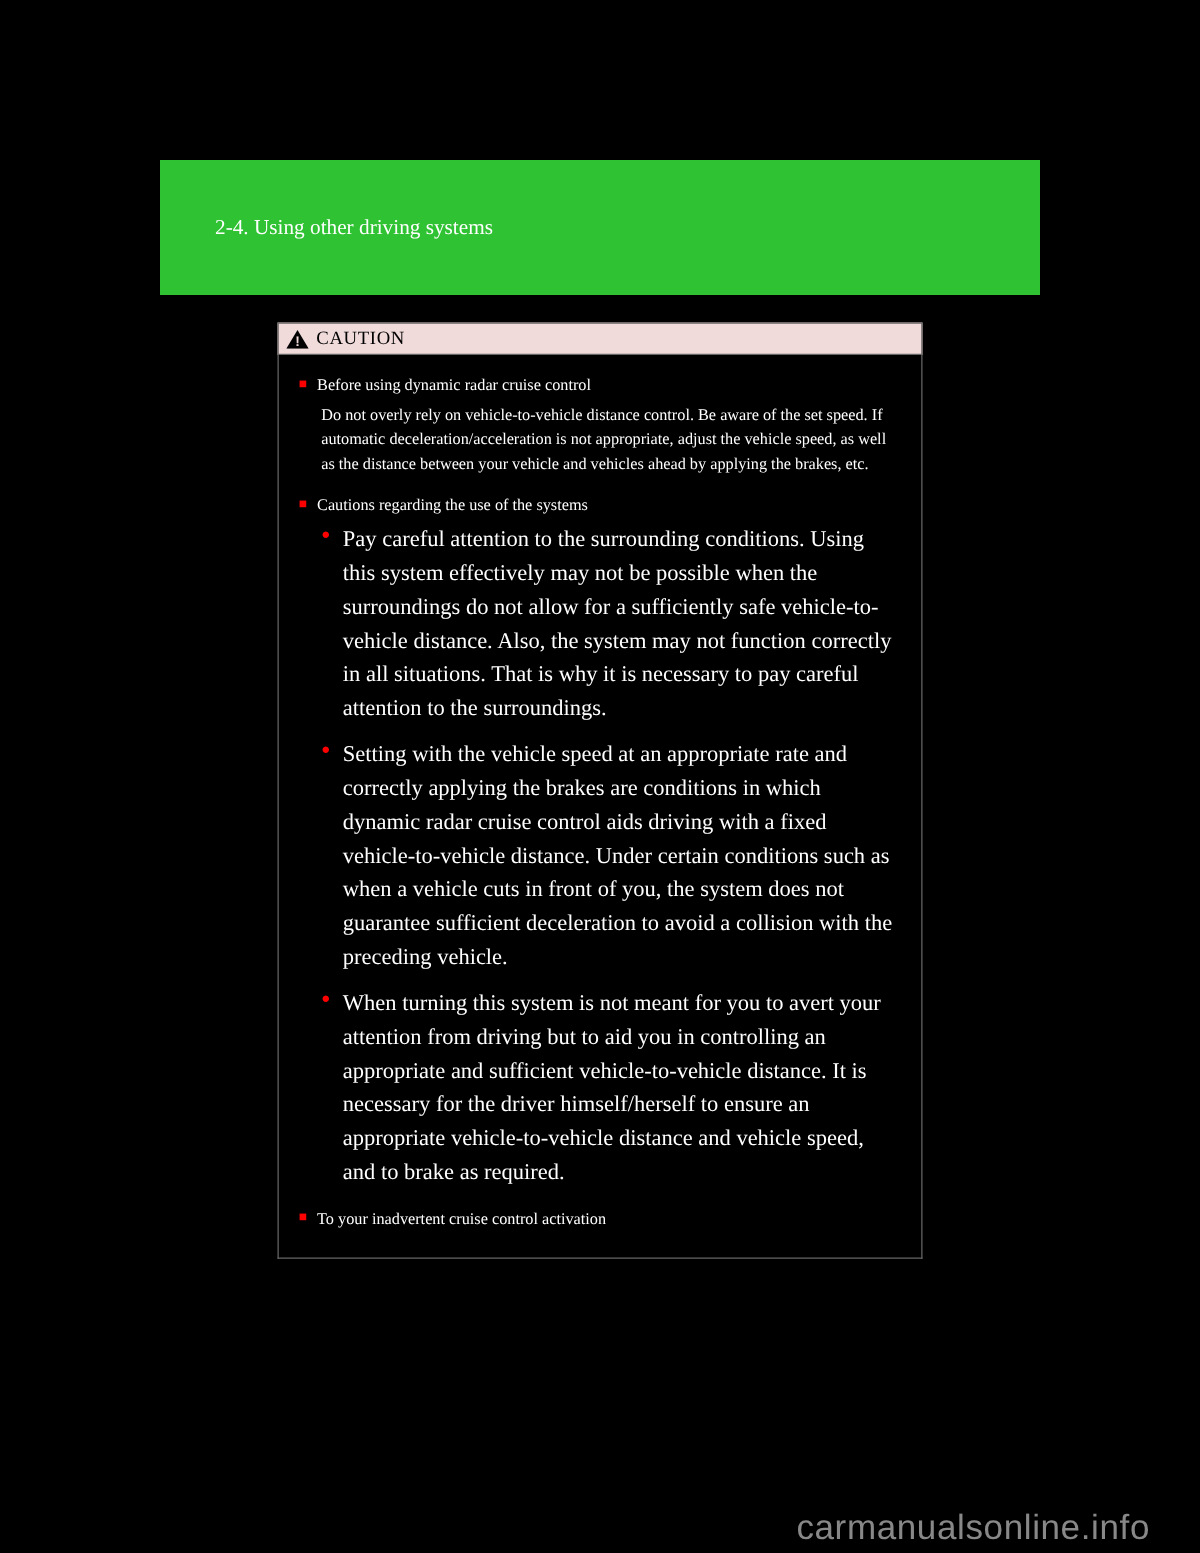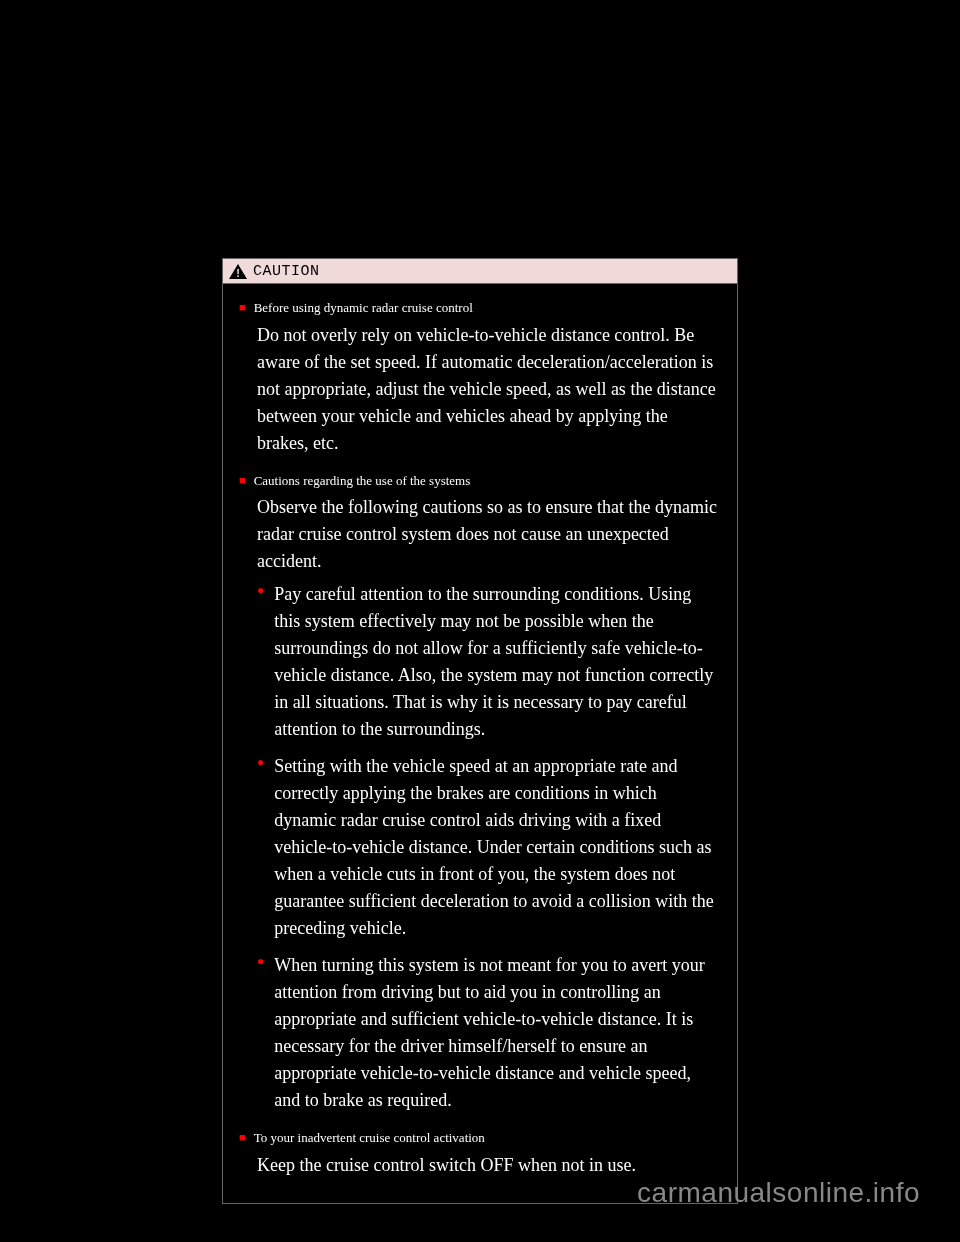--- a/index.html
+++ b/index.html
@@ -4,38 +4,41 @@
 <style>
   * { box-sizing: border-box; margin: 0; padding: 0; }
   html, body { width: 960px; height: 1242px; background: #000; font-family: Georgia, 'Times New Roman', serif; color: #000; }
   .page-wrap { width: 960px; height: 1242px; position: relative; }
   .header-bar { position: absolute; top: 128px; left: 128px; width: 704px; height: 108px; background: #2fc232; display: flex; align-items: center; padding-left: 44px; }
   .header-text { color: #fff; font-size: 17px; font-family: Georgia, serif; }
   .caution-box-wrap { position: absolute; top: 258px; left: 222px; width: 516px; }
   .caution-header { background: #f0dada; border: 1px solid #666; border-bottom: 1px solid #666; height: 26px; display: flex; align-items: center; padding-left: 6px; }
   .caution-icon { width: 18px; height: 15px; margin-right: 6px; position: relative; }
   .caution-icon svg { width: 18px; height: 15px; display: block; }
-  .caution-title { font-family: Liberation Mono, monospace; font-size: 15px; letter-spacing: 0.5px; }
+  .caution-title { font-family: Liberation Serif, serif; font-size: 15px; letter-spacing: 0.5px; }
   .caution-body { border: 1px solid #666; border-top: none; background: #000; padding: 14px 16px 18px 16px; color: #fff; font-size: 13px; line-height: 1.5; }
   .sec { margin-bottom: 14px; }
   .sec:last-child { margin-bottom: 0; }
   .sec-head { display: flex; align-items: flex-start; margin-bottom: 4px; }
   .sq { color: #ff0000; font-size: 11px; margin-right: 8px; margin-top: 2px; line-height: 1.3; }
   .sec-title { font-size: 13px; }
-  .sec-text { padding-left: 18px; margin-bottom: 6px; font-size: 18px; }
+  .sec-text { padding-left: 18px; margin-bottom: 6px; font-size: 13px; }
   .bullet-row { display: flex; align-items: flex-start; padding-left: 18px; margin-bottom: 10px; }
   .dot { color: #ff0000; font-size: 12px; margin-right: 10px; margin-top: 1px; line-height: 1.4; font-weight: bold; }
   .bullet-text { flex: 1; font-size: 18px; }
-  .watermark { position: absolute; bottom: 33px; right: 40px; color: #888; font-family: Arial, sans-serif; font-size: 28px; letter-spacing: 0.5px; }
+  .watermark { position: absolute; bottom: 4px; right: 40px; color: #888; font-family: Arial, sans-serif; font-size: 28px; letter-spacing: 0.5px; }
 </style>
 </head>
 <body>
 
 <div class="page-wrap">
 
+  <div class="header-bar">
+    <span class="header-text">2-4. Using other driving systems</span>
+  </div>
 
   <div class="caution-box-wrap">
     <div class="caution-header">
       <span class="caution-icon">
         <svg viewBox="0 0 18 15">
             <polygon points="9,0 18,15 0,15" fill="#000"></polygon>
             <text x="9" y="13" text-anchor="middle" font-size="11" font-family="Arial" font-weight="bold" fill="#f0dada">!</text>
           </svg>
       </span>
       <span class="caution-title">CAUTION</span>
@@ -48,41 +51,39 @@
           <span class="sec-title">Before using dynamic radar cruise control</span>
         </div>
         <div class="sec-text">Do not overly rely on vehicle-to-vehicle distance control. Be aware of the set speed. If automatic deceleration/acceleration is not appropriate, adjust the vehicle speed, as well as the distance between your vehicle and vehicles ahead by applying the brakes, etc.</div>
       </div>
 
       <div class="sec">
         <div class="sec-head">
           <span class="sq">■</span>
           <span class="sec-title">Cautions regarding the use of the systems</span>
         </div>
-        <div class="sec-text">Observe the following cautions so as to ensure that the dynamic radar cruise control system does not cause an unexpected accident.</div>
 
         <div class="bullet-row">
           <span class="dot">●</span>
           <span class="bullet-text">Pay careful attention to the surrounding conditions. Using this system effectively may not be possible when the surroundings do not allow for a sufficiently safe vehicle-to-vehicle distance. Also, the system may not function correctly in all situations. That is why it is necessary to pay careful attention to the surroundings.</span>
         </div>
         <div class="bullet-row">
           <span class="dot">●</span>
           <span class="bullet-text">Setting with the vehicle speed at an appropriate rate and correctly applying the brakes are conditions in which dynamic radar cruise control aids driving with a fixed vehicle-to-vehicle distance. Under certain conditions such as when a vehicle cuts in front of you, the system does not guarantee sufficient deceleration to avoid a collision with the preceding vehicle.</span>
         </div>
         <div class="bullet-row">
           <span class="dot">●</span>
           <span class="bullet-text">When turning this system is not meant for you to avert your attention from driving but to aid you in controlling an appropriate and sufficient vehicle-to-vehicle distance. It is necessary for the driver himself/herself to ensure an appropriate vehicle-to-vehicle distance and vehicle speed, and to brake as required.</span>
         </div>
       </div>
 
       <div class="sec">
         <div class="sec-head">
           <span class="sq">■</span>
           <span class="sec-title">To your inadvertent cruise control activation</span>
         </div>
-        <div class="sec-text">Keep the cruise control switch OFF when not in use.</div>
       </div>
 
     </div>
   </div>
 
   <div class="watermark">carmanualsonline.info</div>
 </div>
 
 </body></html>

